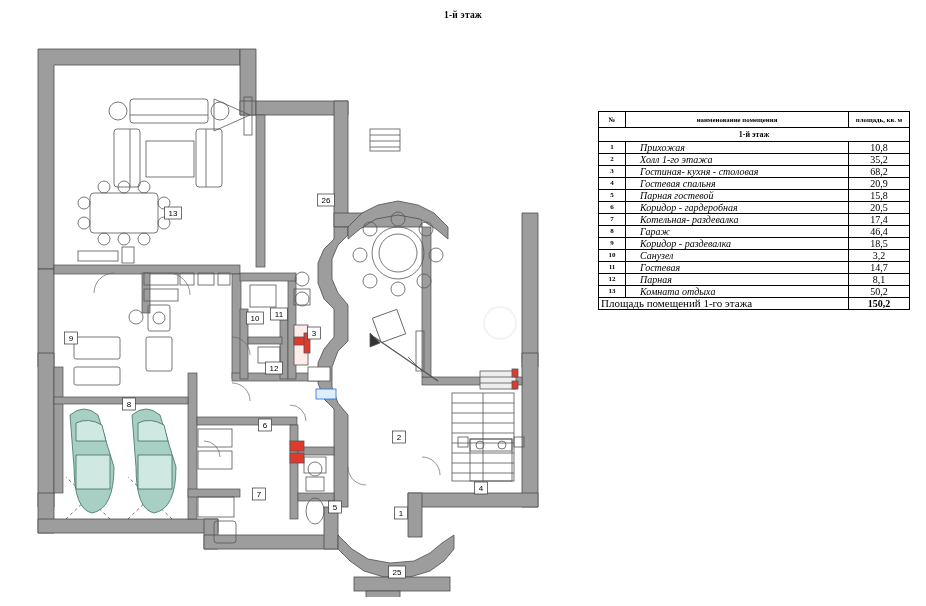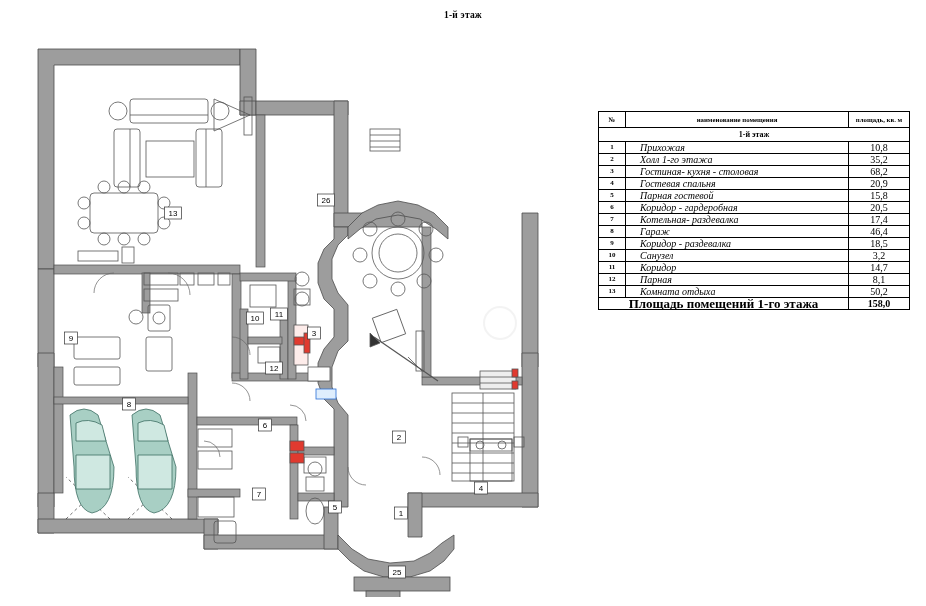--- a/index.html
+++ b/index.html
@@ -86,24 +86,24 @@
     font-family: Liberation Serif, serif;
   }
   #schedule tr.section td {
     text-align: center;
     font-weight: bold;
     font-style: normal;
     font-size: 8px;
     padding: 2px;
   }
   #schedule tr.total td.tlabel {
-    text-align: center;
-    font-weight: bold;
+    text-align: left;
+    font-weight: normal;
     font-style: normal;
-    font-size: 13px;
+    font-size: 11px;
   }
   #schedule tr.total td.area {
     font-weight: bold;
   }
   .room-tag {
     font-family: "Liberation Sans", sans-serif;
     font-size: 8px;
     fill: #000;
   }
 </style>
@@ -444,35 +444,35 @@
           <td class="name">Коридор - раздевалка</td>
           <td class="area">18,5</td>
         </tr>
         <tr>
           <td class="num">10</td>
           <td class="name">Санузел</td>
           <td class="area">3,2</td>
         </tr>
         <tr>
           <td class="num">11</td>
-          <td class="name">Коридор</td>
+          <td class="name">Гостевая</td>
           <td class="area">14,7</td>
         </tr>
         <tr>
           <td class="num">12</td>
           <td class="name">Парная</td>
           <td class="area">8,1</td>
         </tr>
         <tr>
           <td class="num">13</td>
           <td class="name">Комната отдыха</td>
           <td class="area">50,2</td>
         </tr>
       </tbody>
     <tfoot>
       <tr class="total">
         <td class="tlabel" colspan="2">Площадь помещений 1-го этажа</td>
-        <td class="area">158,0</td>
+        <td class="area">150,2</td>
       </tr>
     </tfoot>
   </table>
 
 </div>
 
 </body></html>

